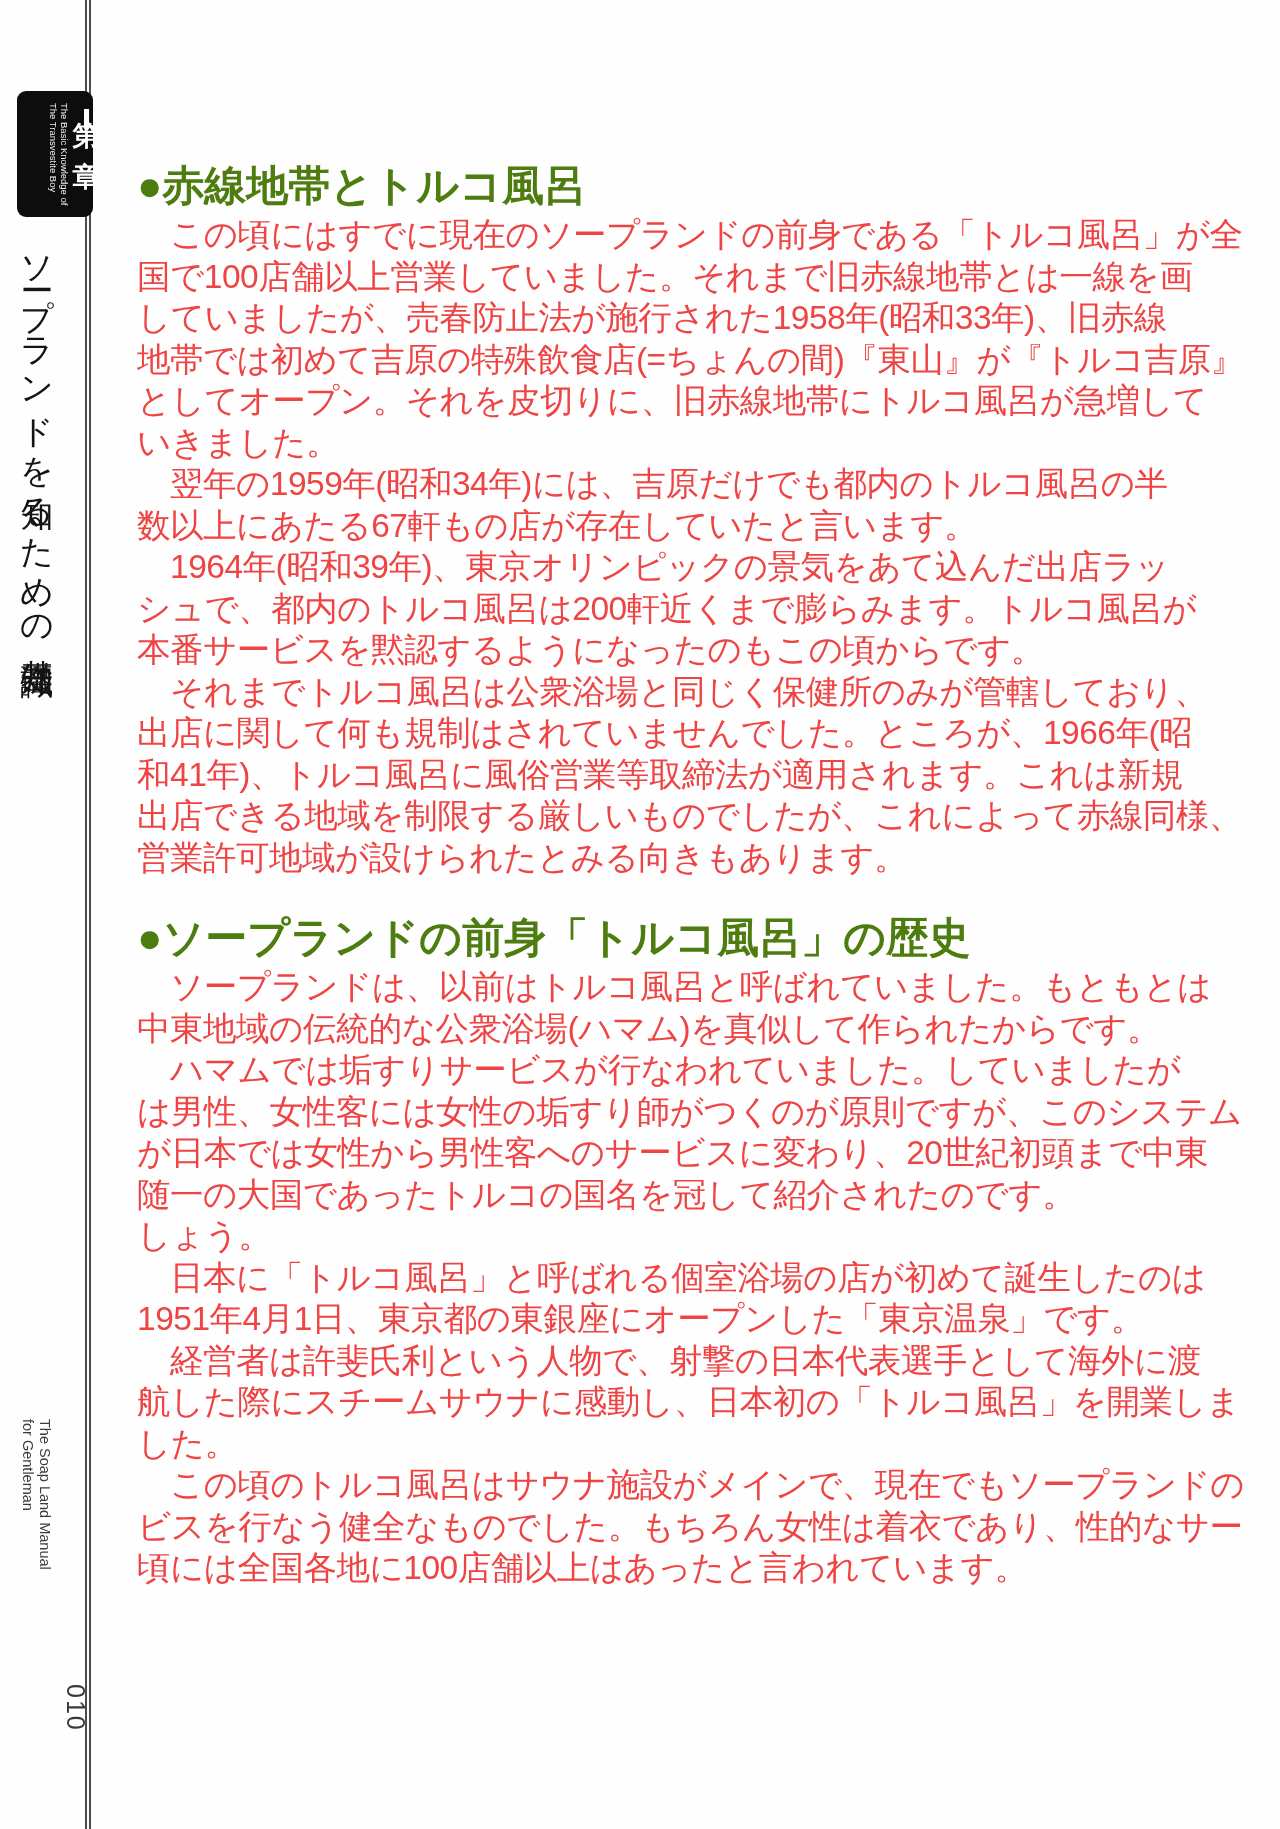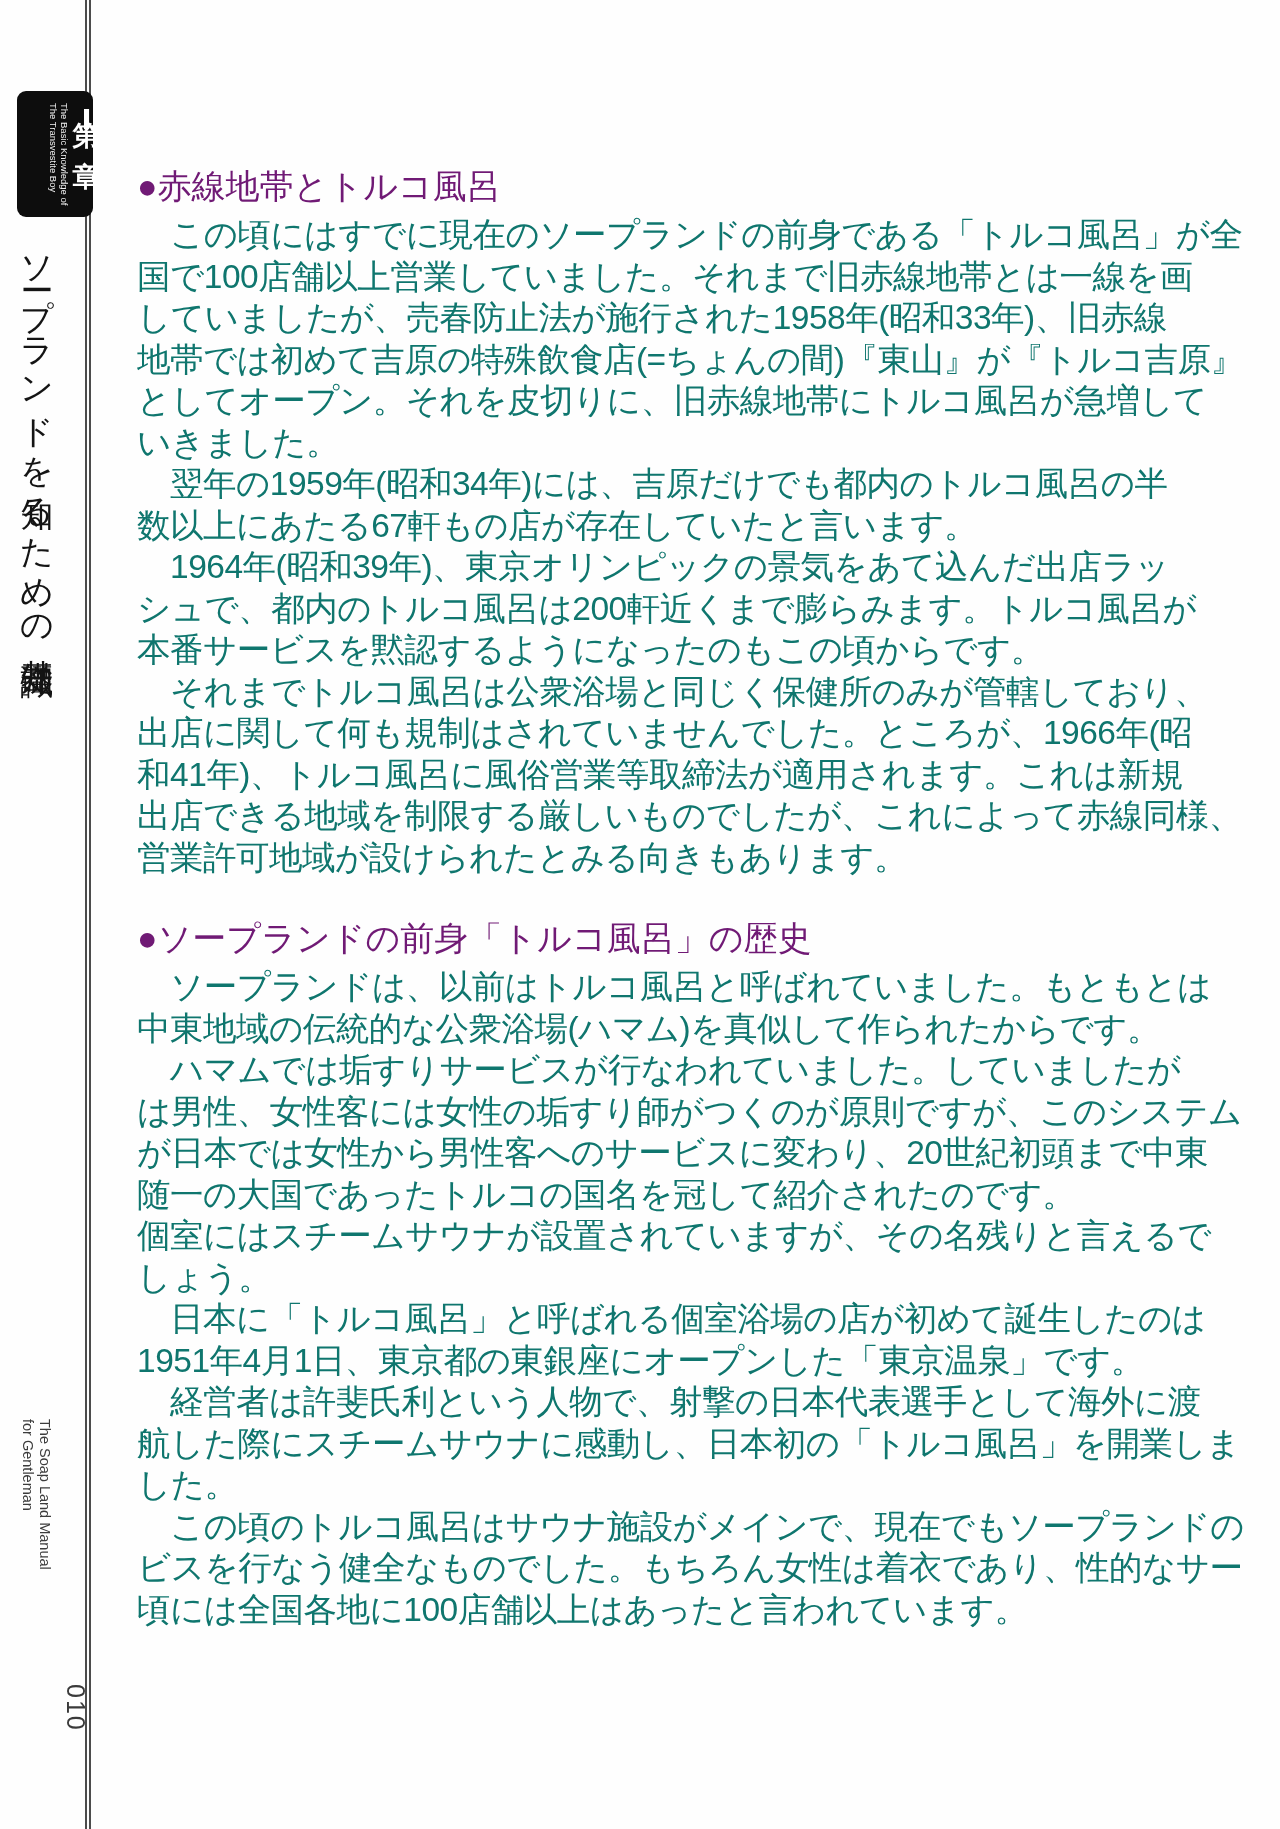--- a/index.html
+++ b/index.html
@@ -40,27 +40,27 @@
   #page-number{
     position:absolute;left:88px;top:1684px;
     transform:rotate(90deg);transform-origin:0 0;
     color:#3a3a3a;font-size:25px;letter-spacing:2px;line-height:24px;
   }
   
   .section{position:absolute;left:137px;width:1040px;}
   #section-1{top:166px;}
   #section-2{top:918px;}
   .section-heading{
-    font-size:34px;font-weight:normal;letter-spacing:0px;
-    height:46px;line-height:40px;white-space:nowrap;color:#701a75;
+    font-size:42px;font-weight:bold;letter-spacing:0px;
+    height:46px;line-height:40px;white-space:nowrap;color:#4d7c0f;
   }
   .body-lines{margin-top:2px;}
   .text-line{
     font-size:33.5px;line-height:41.5px;height:41.5px;
-    white-space:nowrap;letter-spacing:-0.5px;color:#0f766e;
+    white-space:nowrap;letter-spacing:-0.5px;color:#ef4444;
   }
 </style>
 </head>
 <body>
 
 <div id="page">
 
   <div id="rule"></div>
 
   <div id="chapter-box">
@@ -106,21 +106,20 @@
   <div class="section" id="section-2">
     <div class="section-heading">●ソープランドの前身「トルコ風呂」の歴史</div>
     <div class="body-lines">
 
     <div class="text-line">　ソープランドは、以前はトルコ風呂と呼ばれていました。もともとは</div>
         <div class="text-line">中東地域の伝統的な公衆浴場(ハマム)を真似して作られたからです。</div>
         <div class="text-line">　ハマムでは垢すりサービスが行なわれていました。していましたが</div>
         <div class="text-line">は男性、女性客には女性の垢すり師がつくのが原則ですが、このシステム</div>
         <div class="text-line">が日本では女性から男性客へのサービスに変わり、20世紀初頭まで中東</div>
         <div class="text-line">随一の大国であったトルコの国名を冠して紹介されたのです。</div>
-        <div class="text-line">個室にはスチームサウナが設置されていますが、その名残りと言えるで</div>
         <div class="text-line">しょう。</div>
         <div class="text-line">　日本に「トルコ風呂」と呼ばれる個室浴場の店が初めて誕生したのは</div>
         <div class="text-line">1951年4月1日、東京都の東銀座にオープンした「東京温泉」です。</div>
         <div class="text-line">　経営者は許斐氏利という人物で、射撃の日本代表選手として海外に渡</div>
         <div class="text-line">航した際にスチームサウナに感動し、日本初の「トルコ風呂」を開業しま</div>
         <div class="text-line">した。</div>
         <div class="text-line">　この頃のトルコ風呂はサウナ施設がメインで、現在でもソープランドの</div>
         <div class="text-line">ビスを行なう健全なものでした。もちろん女性は着衣であり、性的なサー</div>
         <div class="text-line">頃には全国各地に100店舗以上はあったと言われています。</div>
       </div>

